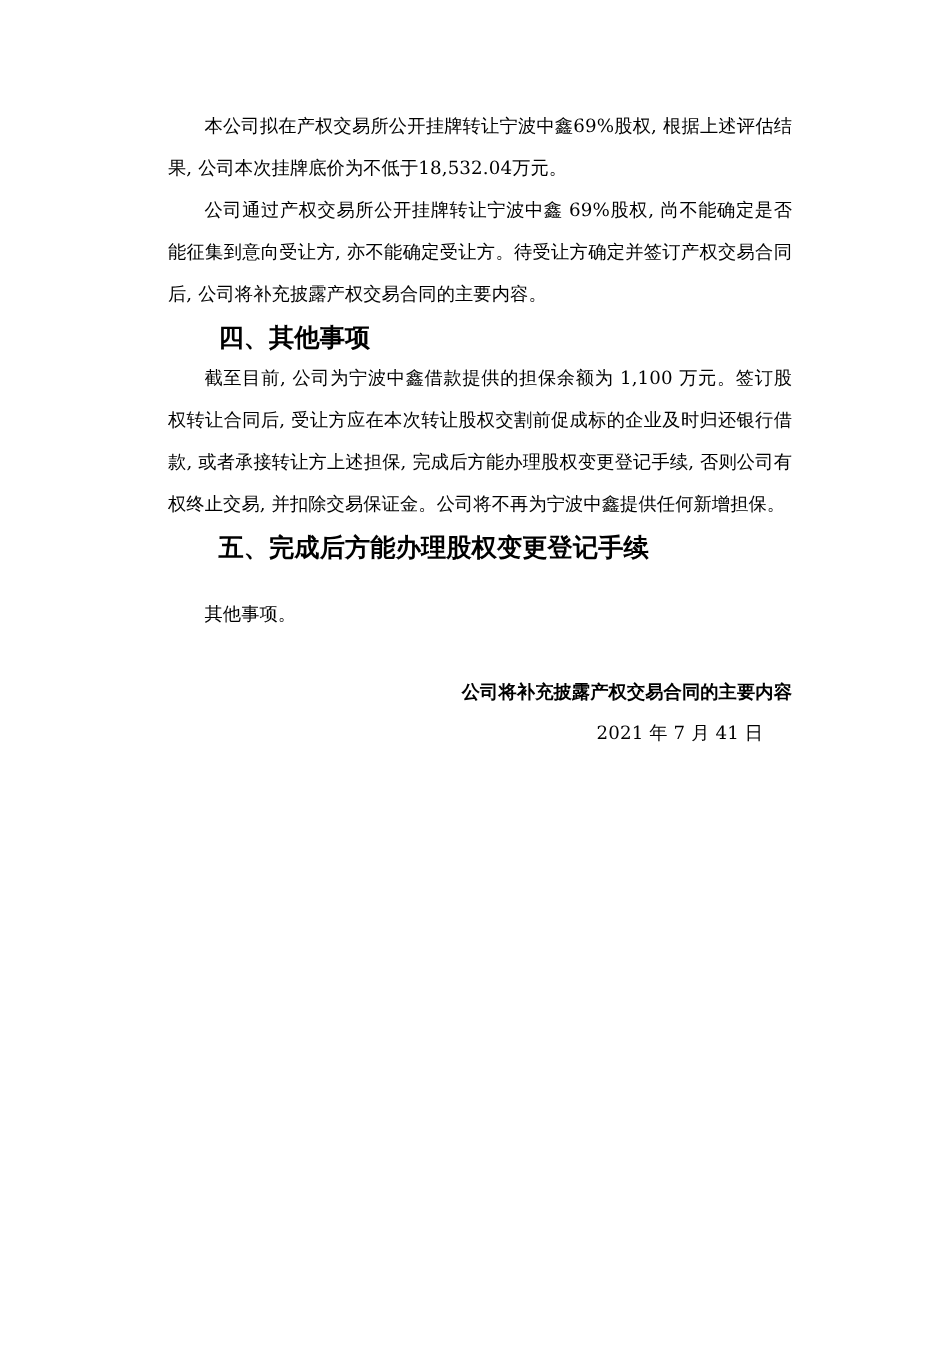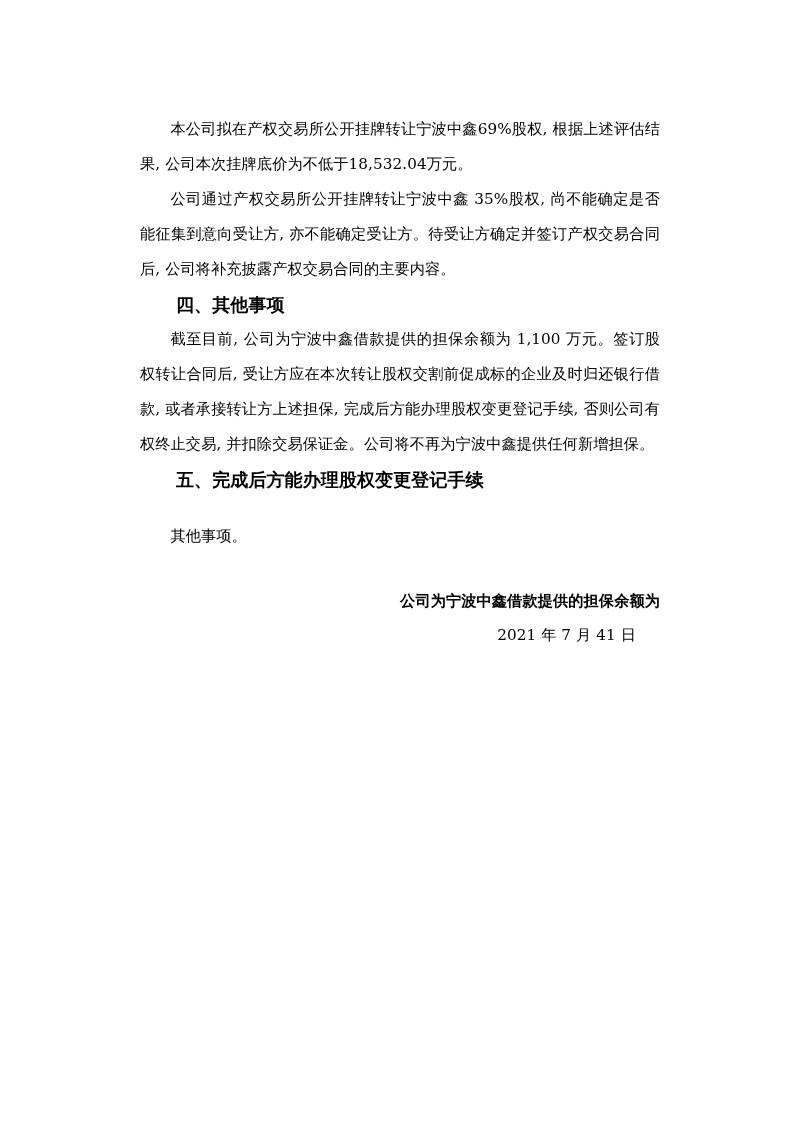--- a/index.html
+++ b/index.html
@@ -15,21 +15,20 @@
     position: relative;
     overflow: hidden;
   }
   .page {
     position: absolute;
     left: 0;
     top: 0;
     width: 793px;
     height: 1089px;
     background: #fff;
-    margin-top: 24px;
   }
   .body-col {
     position: absolute;
     left: 140px;
     top: 88px;
     width: 520px;
   }
   p {
     margin: 0;
     font-size: 15.2px;
@@ -37,21 +36,21 @@
     text-align: justify;
     text-justify: inter-ideograph;
     letter-spacing: 0.1px;
   }
   .indent {
     text-indent: 2em;
   }
   .heading {
     font-weight: bold;
     text-indent: 2em;
-    font-size: 18px;
+    font-size: 21px;
     line-height: 35px;
   }
   .sub-head {
     text-indent: 2em;
   }
   .spacer-lg {
     height: 22px;
   }
   .sign-block {
     margin-top: 30px;
@@ -70,35 +69,35 @@
   }
 </style>
 </head>
 <body>
 
 <div class="page">
   <div class="body-col">
 
     <p class="indent">本公司拟在产权交易所公开挂牌转让宁波中鑫69%股权, 根据上述评估结果, 公司本次挂牌底价为不低于18,532.04万元。</p>
 
-    <p class="indent">公司通过产权交易所公开挂牌转让宁波中鑫 35%股权, 尚不能确定是否能征集到意向受让方, 亦不能确定受让方。待受让方确定并签订产权交易合同后, 公司将补充披露产权交易合同的主要内容。</p>
+    <p class="indent">公司通过产权交易所公开挂牌转让宁波中鑫 69%股权, 尚不能确定是否能征集到意向受让方, 亦不能确定受让方。待受让方确定并签订产权交易合同后, 公司将补充披露产权交易合同的主要内容。</p>
 
     <p class="heading">四、其他事项</p>
 
 
     <p class="indent">截至目前, 公司为宁波中鑫借款提供的担保余额为 1,100 万元。签订股权转让合同后, 受让方应在本次转让股权交割前促成标的企业及时归还银行借款, 或者承接转让方上述担保, 完成后方能办理股权变更登记手续, 否则公司有权终止交易, 并扣除交易保证金。公司将不再为宁波中鑫提供任何新增担保。</p>
 
 
     <p class="heading">五、完成后方能办理股权变更登记手续</p>
 
 
 
     <div class="spacer-lg"></div>
 
     <p class="indent">其他事项。</p>
 
     <div class="sign-block">
-      <p class="sign-name">公司为宁波中鑫借款提供的担保余额为</p>
+      <p class="sign-name">公司将补充披露产权交易合同的主要内容</p>
       <p class="sign-date">2021 年 7 月 41 日</p>
     </div>
 
   </div>
 </div>
 
 </body></html>

